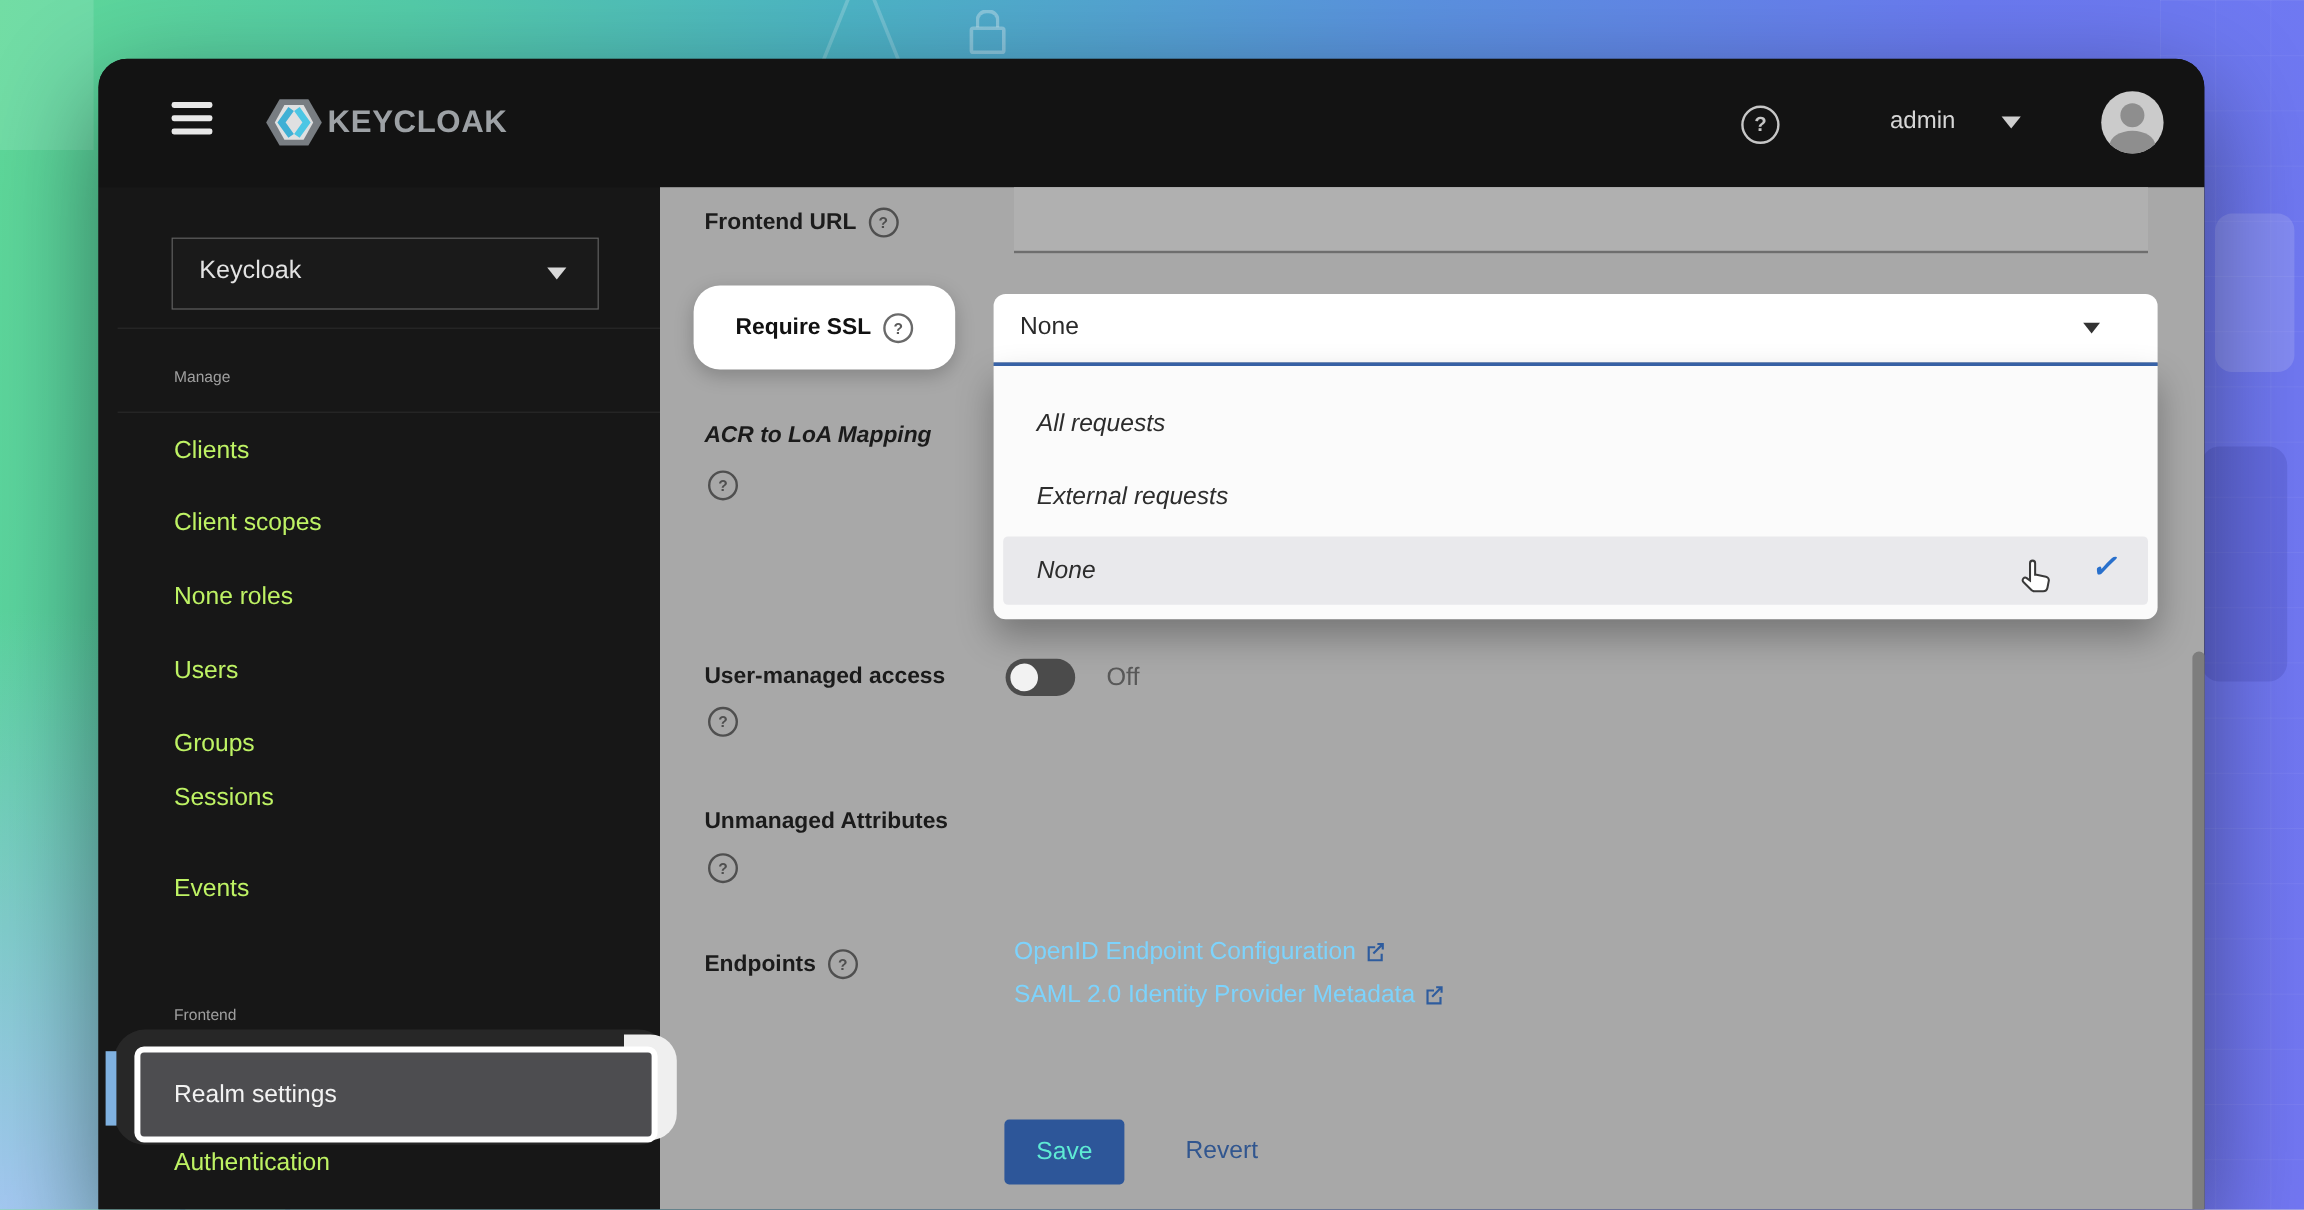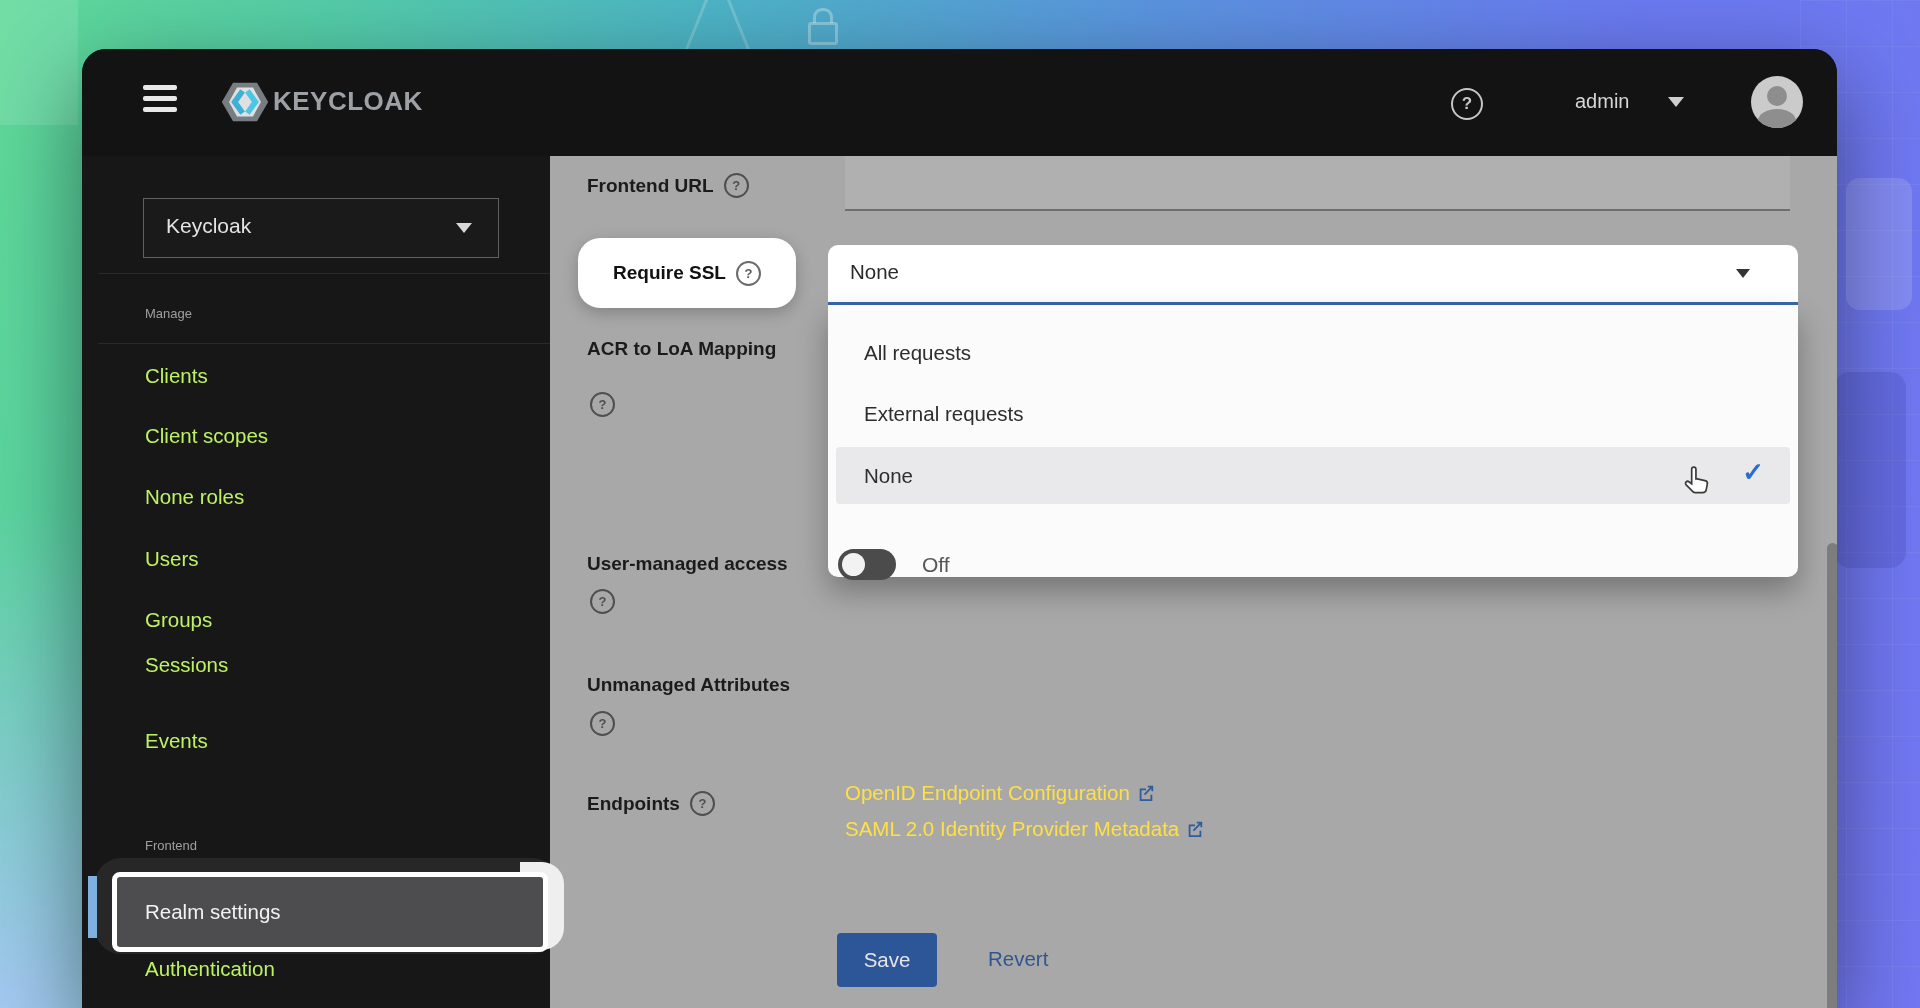--- a/index.html
+++ b/index.html
@@ -67,59 +67,59 @@
   
   .f-label{font-size:19px;font-weight:bold;color:#1b1b1b;display:flex;align-items:center;gap:10px;}
   .q{width:21px;height:21px;border:2px solid #4f4f4f;border-radius:50%;color:#4f4f4f;font-size:13px;font-weight:bold;
      display:flex;align-items:center;justify-content:center;flex:none;cursor:pointer;}
   .lbl-frontend{left:505px;top:124px;}
   .input-frontend{left:763px;top:107px;width:945px;height:53px;background:#b0b0b0;border-bottom:2px solid #6e6e6e;cursor:text;}
   .pill{left:496px;top:189px;width:218px;height:70px;background:#ffffff;border-radius:22px;
         box-shadow:0 5px 16px rgba(0,0,0,.22);display:flex;align-items:center;justify-content:center;gap:10px;}
   .pill .f-label{color:#111;}
   .pill .q{border-color:#6a6a6a;color:#5a5a5a;}
-  .lbl-acr{left:505px;top:289px;}
+  .lbl-acr{left:505px;top:303px;font-style:italic;}
   .q-acr{left:508px;top:343px;}
   .lbl-uma{left:505px;top:504px;}
   .q-uma{left:508px;top:540px;}
   .lbl-unm{left:505px;top:625px;}
   .q-unm{left:508px;top:662px;}
   .lbl-endpoints{left:505px;top:742px;}
 
   
   .dd{left:746px;top:196px;width:970px;}
   .dd-head{position:absolute;left:0;top:0;width:970px;height:57px;background:#ffffff;border-radius:10px 10px 0 0;cursor:pointer;}
   .dd-value{position:absolute;left:22px;top:15px;font-size:20.5px;color:#2a2a2a;}
   .dd-caret{position:absolute;right:48px;top:24px;border-top-color:#333;border-left-width:7px;border-right-width:7px;border-top-width:9px;}
   .dd-underline{position:absolute;left:0;top:57px;width:970px;height:3px;background:#3a66ad;}
-  .dd-menu{position:absolute;left:0;top:60px;width:970px;height:272px;background:#fbfbfb;border-radius:0 0 10px 10px;
-           box-shadow:0 14px 30px rgba(0,0,0,.30);}
+  .dd-menu{position:absolute;left:0;top:60px;width:970px;height:211px;background:#fbfbfb;border-radius:0 0 10px 10px;
+           box-shadow:0 14px 30px rgba(0,0,0,.30);font-style:italic;}
   .dd-opt{position:absolute;left:8px;width:954px;height:56px;display:flex;align-items:center;font-size:20.5px;color:#2d2d2d;cursor:pointer;border-radius:4px;}
   .dd-opt span{margin-left:28px;}
   .dd-opt.o1{top:20px;}.dd-opt.o2{top:81px;}
   .dd-opt.o3{top:142px;height:57px;background:#e9e9ec;}
   .dd-check{position:absolute;right:26px;top:10px;font-size:26px;font-weight:bold;color:#2970cc;}
   .cursor-hand{position:absolute;left:852px;top:218px;}
 
   
   .toggle{left:756px;top:500px;width:58px;height:31px;border-radius:16px;background:#4b4b4b;cursor:pointer;}
   .toggle .knob{position:absolute;left:4px;top:4px;width:23px;height:23px;border-radius:50%;background:#f2f2f2;}
   .off-text{left:840px;top:504px;font-size:21px;color:#585858;}
 
   
   .sel-unm{left:763px;top:607px;width:945px;height:54px;background:#b0b0b0;border-bottom:2px solid #6e6e6e;cursor:pointer;}
   .sel-unm .dd-value{left:12px;top:13px;color:#292929;}
   .sel-unm .caret{position:absolute;right:34px;top:22px;border-top-color:#2e2e2e;border-left-width:7px;border-right-width:7px;border-top-width:9px;}
 
   
-  .ep-link{left:763px;font-size:20.5px;color:#fde047;cursor:pointer;display:flex;align-items:center;gap:7px;}
+  .ep-link{left:763px;font-size:20.5px;color:#7dd3fc;cursor:pointer;display:flex;align-items:center;gap:7px;}
   .ep1{top:732px;}.ep2{top:768px;}
 
   
-  .btn-save{left:755px;top:884px;width:100px;height:54px;background:#2d5699;border-radius:4px;color:#e5e5e5;
+  .btn-save{left:755px;top:884px;width:100px;height:54px;background:#2d5699;border-radius:4px;color:#5eead4;
             font-size:20.5px;display:flex;align-items:center;justify-content:center;cursor:pointer;}
   .link-revert{left:906px;top:898px;font-size:20.5px;color:#31568f;cursor:pointer;}
 
   
   .scrollbar{left:1745px;top:494px;width:11px;height:465px;background:#7d7d7d;border-radius:6px 6px 0 0;cursor:grab;}
 </style>
 </head>
 <body>
 
 <div id="page">

